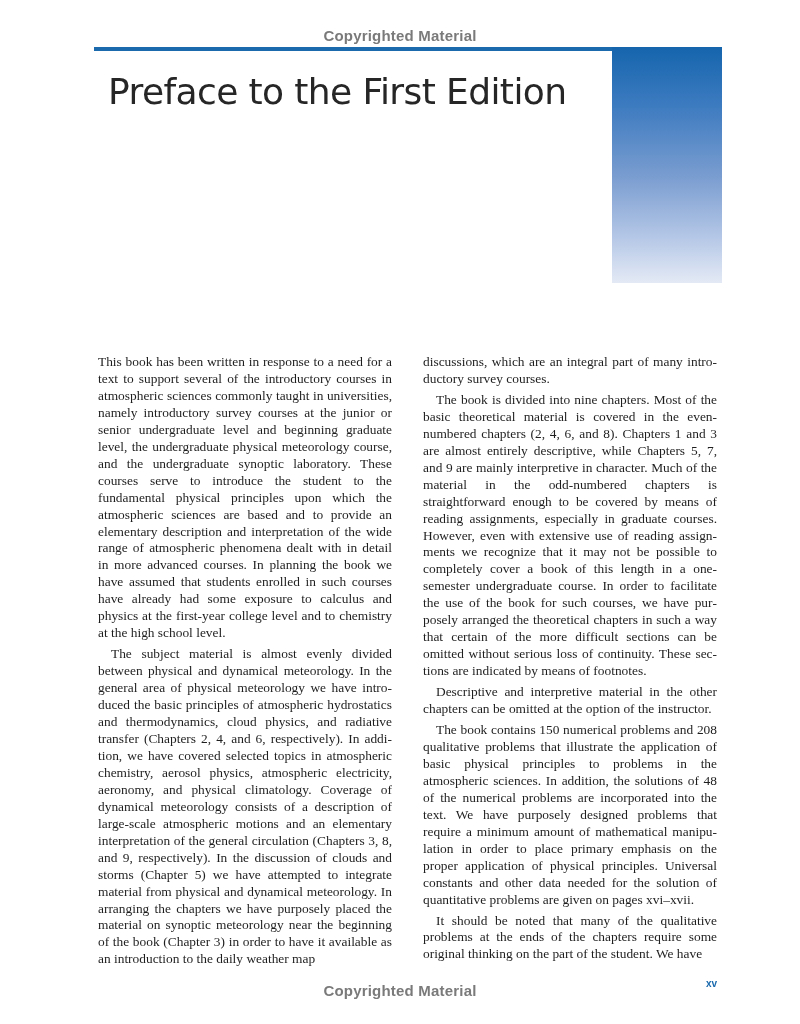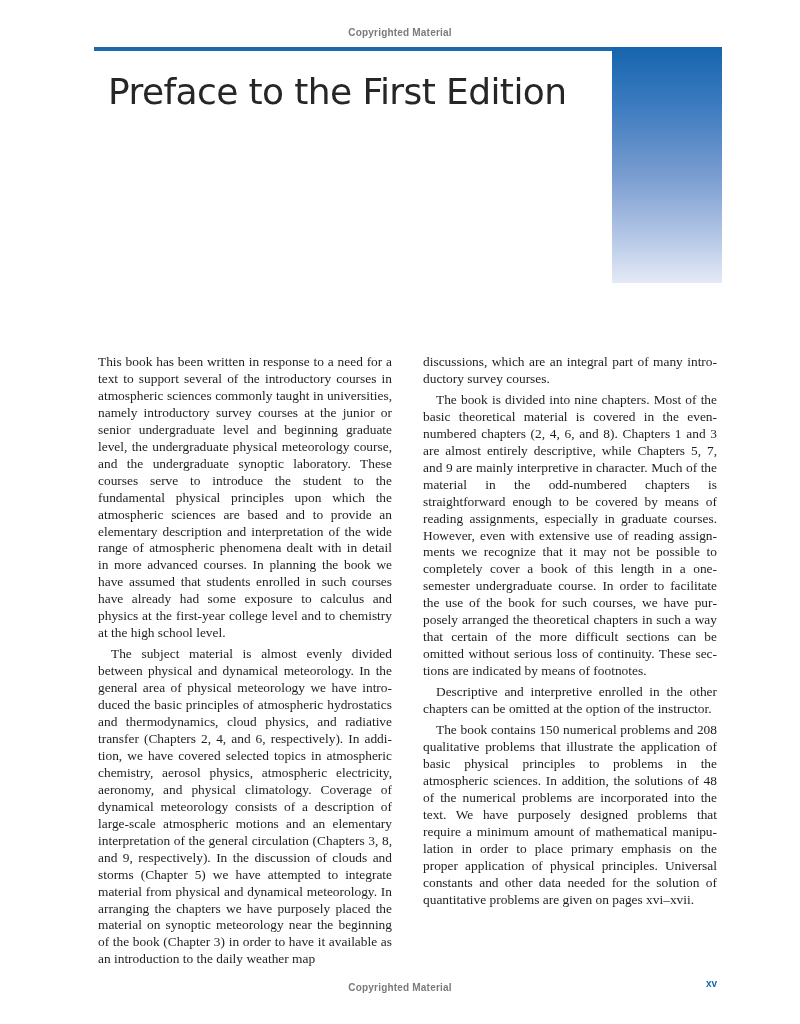--- a/index.html
+++ b/index.html
@@ -1,19 +1,19 @@
 <!DOCTYPE html>
 <html><head>
   <meta charset="utf-8">
   <style>
     html, body { margin: 0; padding: 0; background: #ffffff; }
     body { width: 800px; height: 1024px; position: relative; overflow: hidden; }
     .watermark {
       position: absolute; left: 0; width: 800px; text-align: center;
-      font-family: "Liberation Sans", sans-serif; font-size: 10px; font-weight: bold;
+      font-family: "Liberation Sans", sans-serif; font-size: 15px; font-weight: bold;
       color: #7a7a7a; letter-spacing: 0.2px;
     }
     .wm-top { top: 27px; }
     .wm-bottom { top: 982px; }
     .rule {
       position: absolute; left: 94px; top: 47px; width: 520px; height: 4px;
       background: #1a6aad;
     }
     .gradient-block {
       position: absolute; left: 612px; top: 47px; width: 110px; height: 236px;
@@ -50,18 +50,19 @@
 <h1 class="title">Preface to the First Edition</h1>
 
 <div class="column col-left">
   <p>This book has been written in response to a need for a text to support several of the introductory courses in atmospheric sciences commonly taught in univer­sities, namely introductory survey courses at the jun­ior or senior undergraduate level and beginning graduate level, the undergraduate physical meteorol­ogy course, and the undergraduate synoptic labora­tory. These courses serve to introduce the student to the fundamental physical principles upon which the atmospheric sciences are based and to provide an elementary description and interpretation of the wide range of atmospheric phenomena dealt with in detail in more advanced courses. In planning the book we have assumed that students enrolled in such courses have already had some exposure to calculus and physics at the first-year college level and to chemistry at the high school level.</p>
   <p class="indent">The subject material is almost evenly divided between physical and dynamical meteorology. In the general area of physical meteorology we have intro­duced the basic principles of atmospheric hydrostat­ics and thermodynamics, cloud physics, and radiative transfer (Chapters 2, 4, and 6, respectively). In addi­tion, we have covered selected topics in atmospheric chemistry, aerosol physics, atmospheric electricity, aeronomy, and physical climatology. Coverage of dynamical meteorology consists of a description of large-scale atmospheric motions and an elementary interpretation of the general circulation (Chapters 3, 8, and 9, respectively). In the discussion of clouds and storms (Chapter 5) we have attempted to integrate material from physical and dynamical meteorology. In arranging the chapters we have purposely placed the material on synoptic meteorology near the begin­ning of the book (Chapter 3) in order to have it available as an introduction to the daily weather map</p>
 </div>
 
 <div class="column col-right">
   <p>discussions, which are an integral part of many intro­ductory survey courses.</p>
   <p class="indent">The book is divided into nine chapters. Most of the basic theoretical material is covered in the even-numbered chapters (2, 4, 6, and 8). Chapters 1 and 3 are almost entirely descriptive, while Chapters 5, 7, and 9 are mainly interpretive in character. Much of the material in the odd-numbered chapters is straightforward enough to be covered by means of reading assignments, especially in graduate courses. However, even with extensive use of reading assign­ments we recognize that it may not be possible to completely cover a book of this length in a one-semester undergraduate course. In order to facilitate the use of the book for such courses, we have pur­posely arranged the theoretical chapters in such a way that certain of the more difficult sections can be omitted without serious loss of continuity. These sec­tions are indicated by means of footnotes.</p>
-  <p class="indent">Descriptive and interpretive enrolled in the other chapters can be omitted at the option of the instruc­tor.</p>
+  <p class="indent">Descriptive and interpretive material in the other chapters can be omitted at the option of the instruc­tor.</p>
   <p class="indent">The book contains 150 numerical problems and 208 qualitative problems that illustrate the applica­tion of basic physical principles to problems in the atmospheric sciences. In addition, the solutions of 48 of the numerical problems are incorporated into the text. We have purposely designed problems that require a minimum amount of mathematical manipu­lation in order to place primary emphasis on the proper application of physical principles. Universal constants and other data needed for the solution of quantitative problems are given on pages xvi–xvii.</p>
+  <p class="indent">It should be noted that many of the qualitative problems at the ends of the chapters require some original thinking on the part of the student. We have</p>
 </div>
 
 <div class="watermark wm-bottom">Copyrighted Material</div>
 <div class="page-number">xv</div>
 
 </body></html>

